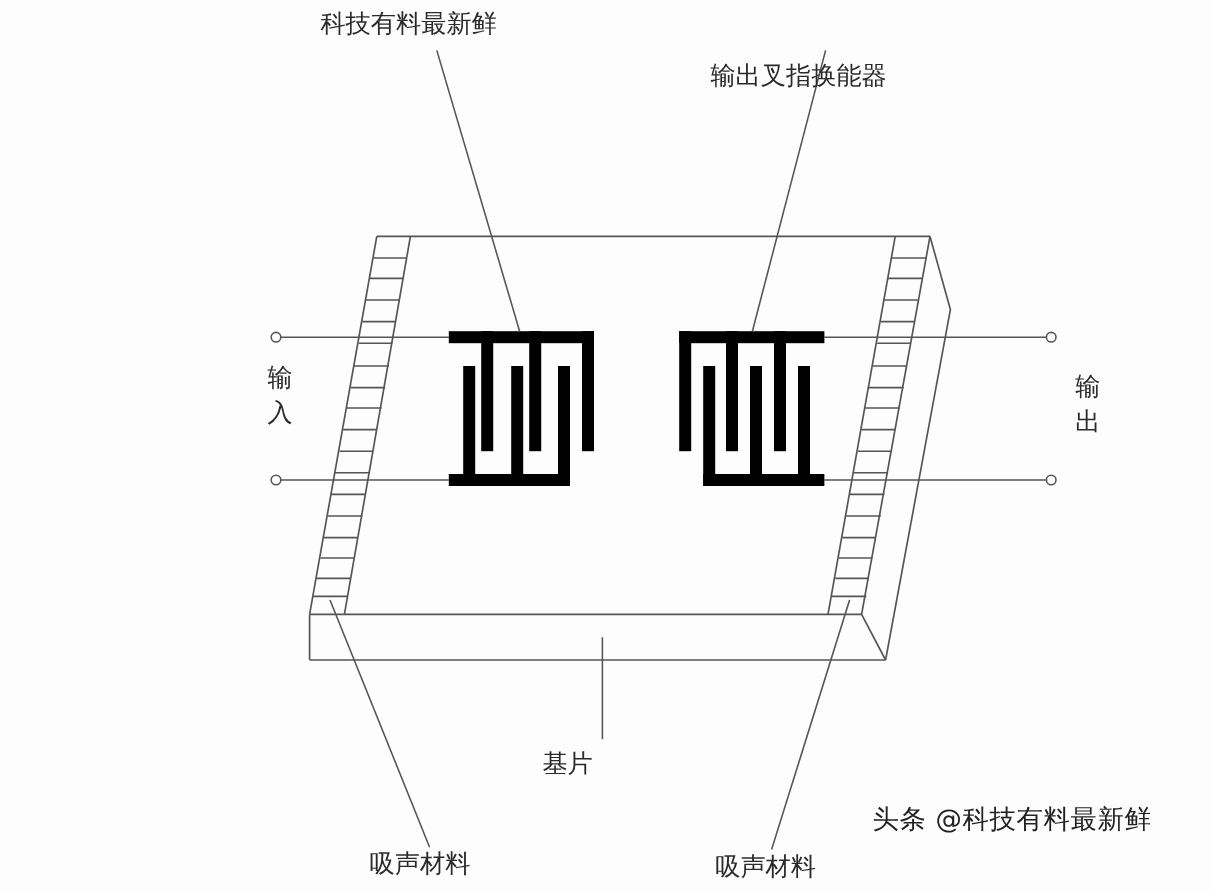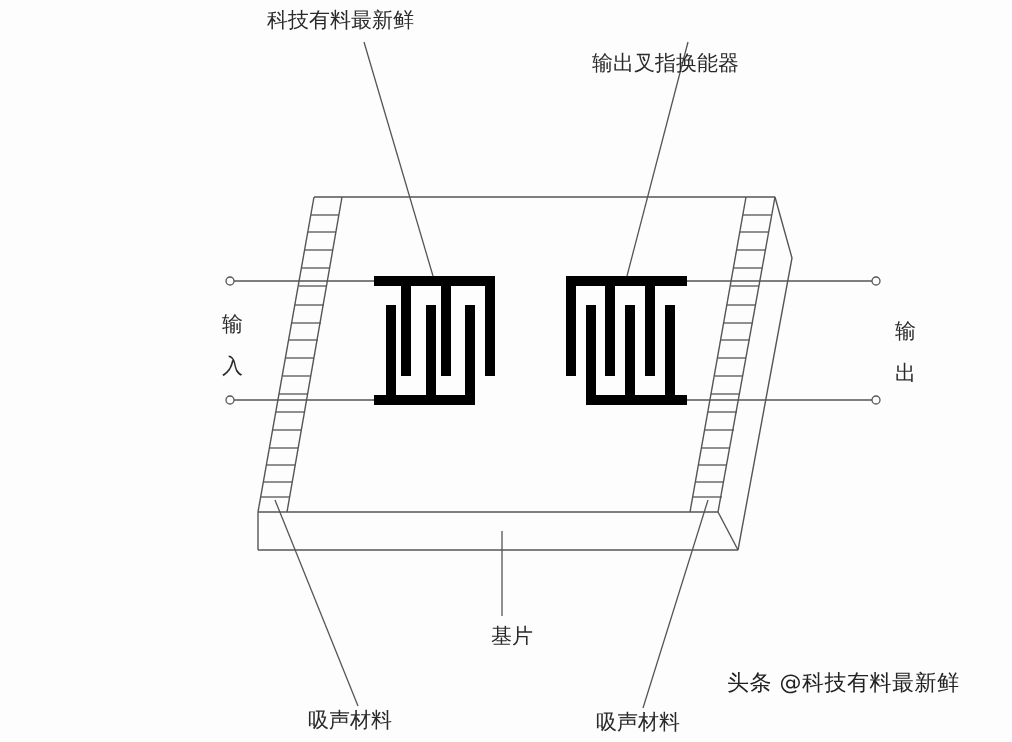--- a/index.html
+++ b/index.html
@@ -1,19 +1,19 @@
 <!DOCTYPE html>
 <html><head>
   <meta charset="utf-8">
   <style>
     html, body { margin: 0; padding: 0; background: #fdfdfd; }
     body { width: 1012px; height: 742px; position: relative; overflow: hidden; font-family: "DejaVu Sans", sans-serif; }
     #diagram { position: absolute; left: 0; top: 0; }
     .lbl { position: absolute; color: #2a2a2a; font-family: "DejaVu Serif", serif; font-size: 21px; white-space: nowrap; line-height: 1; }
-    .vlbl { position: absolute; color: #2a2a2a; font-family: Liberation Serif, serif; font-size: 21px; width: 22px; line-height: 42px; text-align: left; word-break: break-all; }
+    .vlbl { position: absolute; color: #2a2a2a; font-family: Liberation Mono, monospace; font-size: 21px; width: 22px; line-height: 29px; text-align: right; word-break: break-all; }
     .wm { position: absolute; color: #222; font-family: "DejaVu Sans", sans-serif; font-size: 22px; white-space: nowrap; letter-spacing: 0.5px; }
   </style>
 </head>
 <body>
 
 <svg id="diagram" width="1012" height="742" viewBox="0 0 1012 742" xmlns="http://www.w3.org/2000/svg">
   <g stroke="#555" stroke-width="1.4" fill="none">
 
     <polyline points="314,197 775,197"></polyline>
 
@@ -110,16 +110,16 @@
     <line x1="502" y1="531" x2="502" y2="616"></line>
     <line x1="275" y1="500" x2="358" y2="706"></line>
     <line x1="708" y1="500" x2="643" y2="708"></line>
   </g>
 </svg>
 
 <div class="lbl" style="left:267px; top:10px;">科技有料最新鲜</div>
 <div class="lbl" style="left:592px; top:11px;margin-top:42px;">输出叉指换能器</div>
 <div class="vlbl" style="left:222px; top:303px;">输入</div>
 <div class="vlbl" style="left:895px; top:310px;">输出</div>
-<div class="lbl" style="left:452px; top:626px;margin-left:39px;">基片</div>
+<div class="lbl" style="left:452px; top:626px;">基片</div>
 <div class="lbl" style="left:308px; top:710px;">吸声材料</div>
 <div class="lbl" style="left:596px; top:712px;">吸声材料</div>
 <div class="wm" style="left:727px; top:668px;">头条 @科技有料最新鲜</div>
 
 </body></html>

